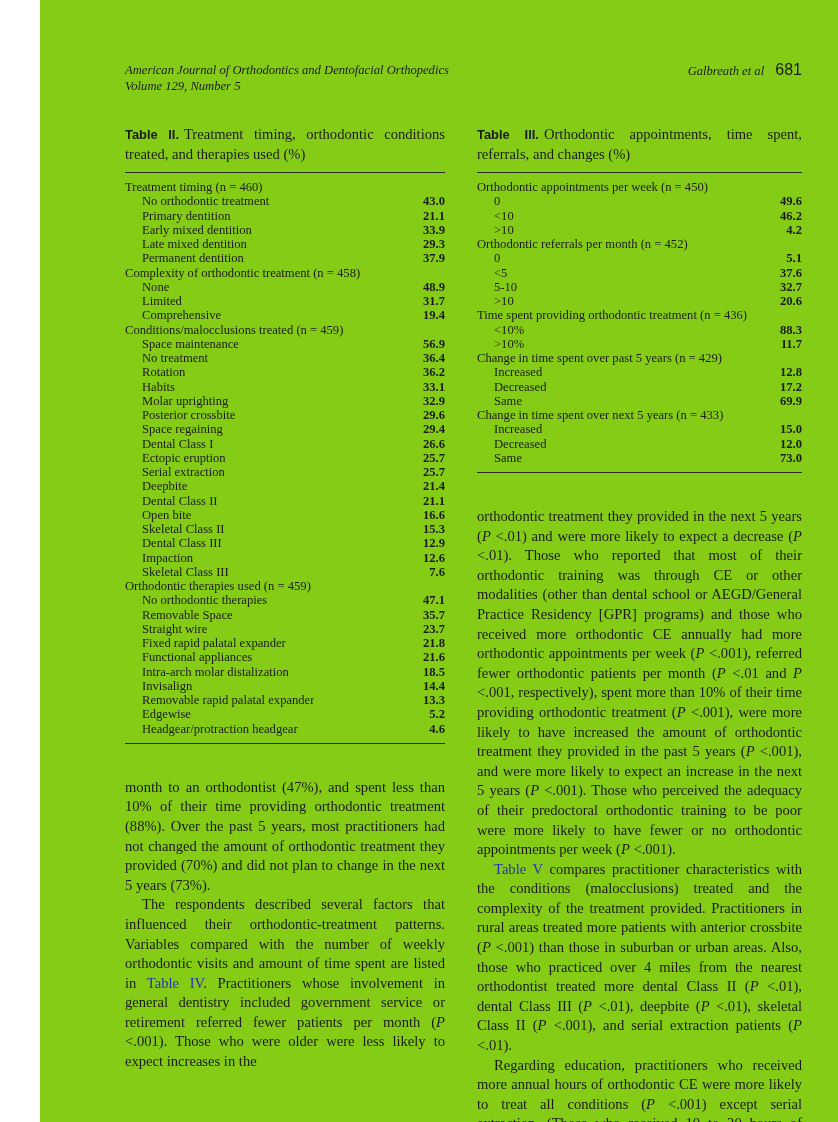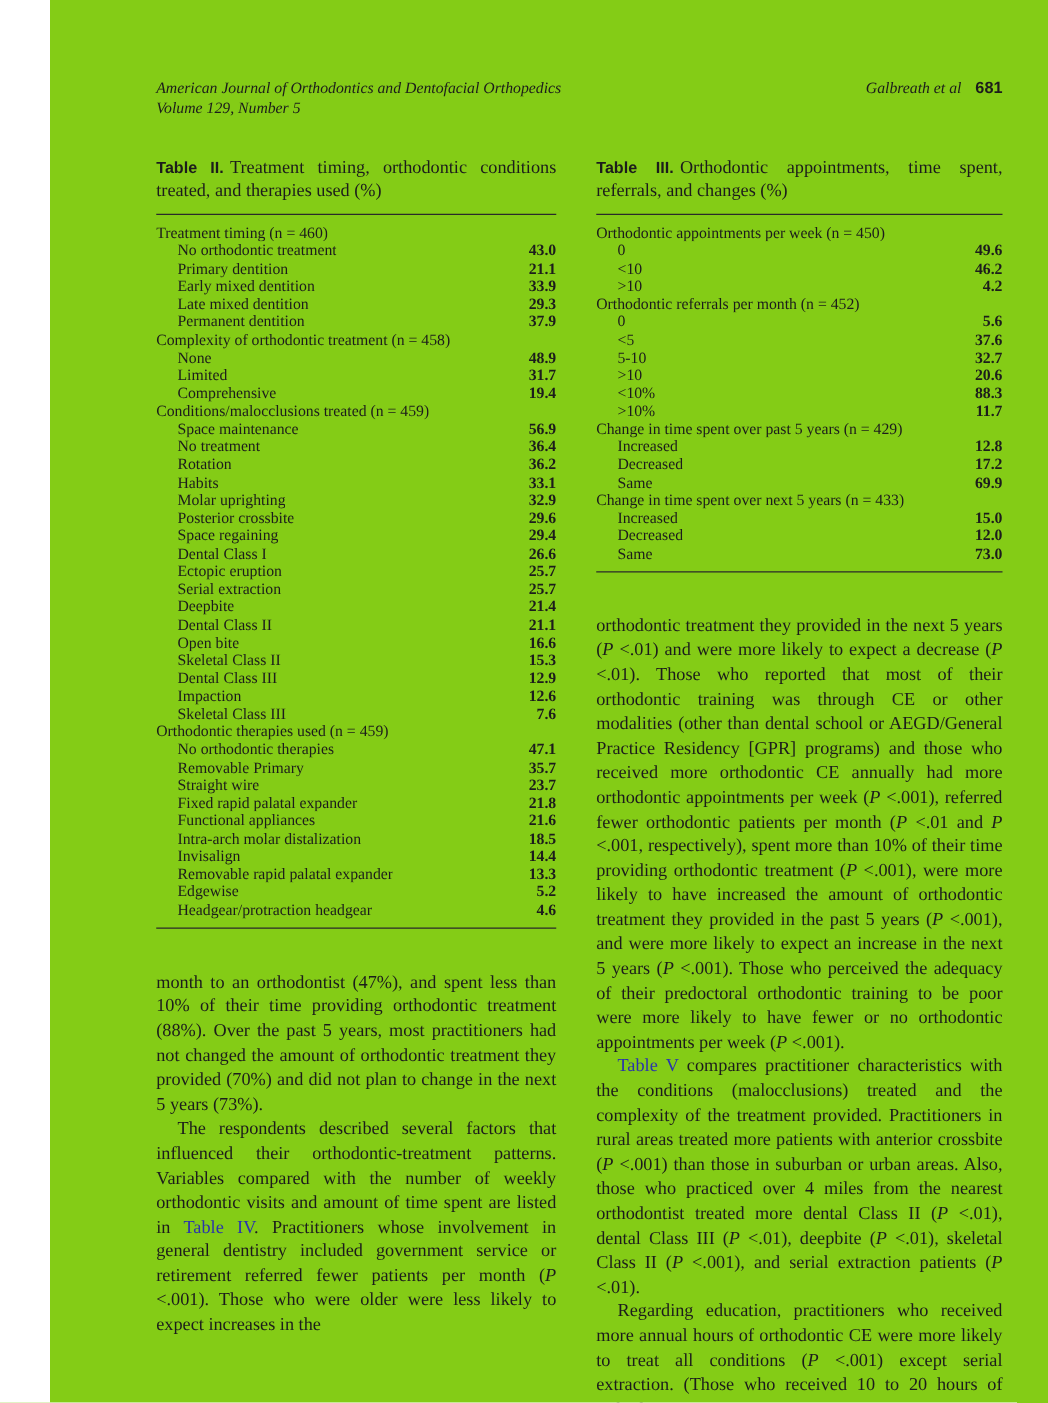--- a/index.html
+++ b/index.html
@@ -21,24 +21,24 @@
     justify-content: space-between;
     align-items: flex-start;
     font-size: 12.6px;
     line-height: 16px;
   }
   .rh-left { font-style: italic; }
   .rh-right { white-space: nowrap; }
   .rh-authors { font-style: italic; }
   .rh-pagenum {
     font-family: "Liberation Sans", sans-serif;
-    font-weight: bold;
+    font-weight: normal;
     font-style: normal;
     margin-left: 8px;
-    font-size: 13px;
+    font-size: 16px;
   }
   
   .columns {
     display: flex;
     gap: 32px;
     margin-top: 31px;
   }
   .col-left  { width: 320px; flex: 0 0 320px; }
   .col-right { width: 325px; flex: 0 0 325px; }
   
@@ -219,21 +219,21 @@
               <span class="tvalue">7.6</span>
             </div>
             <div class="trow section">
               <span class="tlabel">Orthodontic therapies used (n = 459)</span>
             </div>
             <div class="trow item">
               <span class="tlabel">No orthodontic therapies</span>
               <span class="tvalue">47.1</span>
             </div>
             <div class="trow item">
-              <span class="tlabel">Removable Primary</span>
+              <span class="tlabel">Removable Space</span>
               <span class="tvalue">35.7</span>
             </div>
             <div class="trow item">
               <span class="tlabel">Straight wire</span>
               <span class="tvalue">23.7</span>
             </div>
             <div class="trow item">
               <span class="tlabel">Fixed rapid palatal expander</span>
               <span class="tvalue">21.8</span>
             </div>
@@ -290,33 +290,36 @@
             </div>
             <div class="trow item">
               <span class="tlabel">&gt;10</span>
               <span class="tvalue">4.2</span>
             </div>
             <div class="trow section">
               <span class="tlabel">Orthodontic referrals per month (n = 452)</span>
             </div>
             <div class="trow item">
               <span class="tlabel">0</span>
-              <span class="tvalue">5.6</span>
+              <span class="tvalue">5.1</span>
             </div>
             <div class="trow item">
               <span class="tlabel">&lt;5</span>
               <span class="tvalue">37.6</span>
             </div>
             <div class="trow item">
               <span class="tlabel">5-10</span>
               <span class="tvalue">32.7</span>
             </div>
             <div class="trow item">
               <span class="tlabel">&gt;10</span>
               <span class="tvalue">20.6</span>
+            </div>
+            <div class="trow section">
+              <span class="tlabel">Time spent providing orthodontic treatment (n = 436)</span>
             </div>
             <div class="trow item">
               <span class="tlabel">&lt;10%</span>
               <span class="tvalue">88.3</span>
             </div>
             <div class="trow item">
               <span class="tlabel">&gt;10%</span>
               <span class="tvalue">11.7</span>
             </div>
             <div class="trow section">

